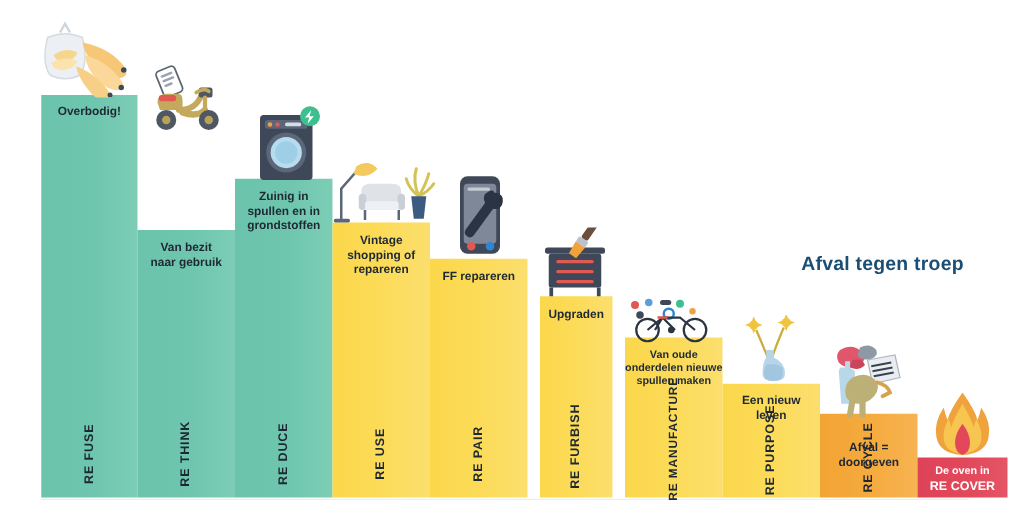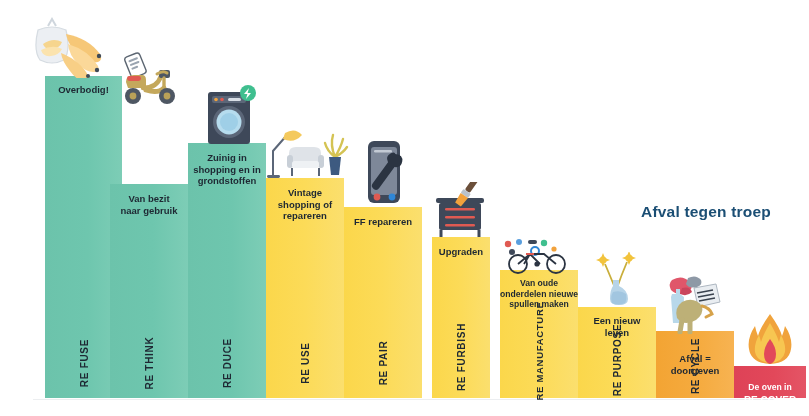--- a/index.html
+++ b/index.html
@@ -73,21 +73,21 @@
     background:#eceef0;
   }
 </style>
 </head>
 <body>
 
 <div id="stage">
 
   <div id="baseline"></div>
 
-  <div class="bar" style="left:45px;width:77px;height:322px;">
+  <div class="bar" style="left:33px;width:77px;height:322px;">
     <div class="barbody" style="background:linear-gradient(90deg,#6cc3ab 0%,#6ec6ae 55%,#7dcdb6 100%);"></div>
     <div class="caption" style="top:8px;">
       <div>Overbodig!</div>
     </div>
     <div class="vwrap" style="height:62px;">
       <div class="vtext">RE FUSE</div>
     </div>
   </div>
 
   <div class="iconbox" style="left:71px;top:12px;width:86px;height:66px;">
@@ -139,21 +139,21 @@
       <circle cx="23" cy="44" r="3.4" fill="#b9a158"></circle>
       <circle cx="57" cy="44" r="8" fill="#4e5763"></circle>
       <circle cx="57" cy="44" r="3.4" fill="#b9a158"></circle>
     </svg>
   </div>
 
   <div class="bar" style="left:188px;width:78px;height:255px;">
     <div class="barbody" style="background:linear-gradient(90deg,#6cc3ab 0%,#6ec6ae 55%,#7dcdb6 100%);"></div>
     <div class="caption" style="top:9px;text-align:center;">
       <div>Zuinig in</div>
-      <div>shopping en in</div>
+      <div>spullen en in</div>
       <div>grondstoffen</div>
     </div>
     <div class="vwrap" style="height:62px;">
       <div class="vtext">RE DUCE</div>
     </div>
   </div>
 
   <div class="iconbox" style="left:228px;top:84px;width:62px;height:62px;">
     <svg width="62" height="62" viewBox="0 0 62 62">
       <rect x="11" y="8" width="42" height="52" rx="3" fill="#3e4859"></rect>
@@ -333,21 +333,21 @@
       <path d="M12 22 l4 0 l0 -5 l4 0 l0 5 l4 3 l-1 26 l-10 0 l-2 -26z" fill="#b8d8ea"></path>
 
       <path d="M22 30 q12 -6 20 4 q2 8 -6 14 q-12 7 -19 -2 q-3 -10 5 -16z" fill="#bdb077"></path>
       <path d="M42 34 q8 2 10 8 l-6 3" stroke="#d6a24a" stroke-width="3" fill="none" stroke-linecap="round"></path>
       <path d="M30 48 l0 12 M22 48 l-2 12" stroke="#bdb077" stroke-width="5" stroke-linecap="round"></path>
     </svg>
   </div>
 
   <div class="bar" style="left:734px;width:72px;height:32px;">
     <div class="barbody" style="background:linear-gradient(90deg,#de4257 0%,#e2485a 55%,#e45566 100%);"></div>
-    <div class="caption white" style="top:16px;font-size:8.6px;line-height:11px;">
+    <div class="caption white" style="top:5px;font-size:8.6px;line-height:11px;">
       <div>De oven in</div>
       <div style="font-size:10px;margin-top:2px;">RE COVER</div>
     </div>
   </div>
 
   <div class="iconbox" style="left:770px;top:313px;width:54px;height:56px;">
     <svg width="54" height="56" viewBox="0 0 54 56">
       <path d="M27 1 q10 14 12 22 q2 -5 3 -10 q8 12 6 23 q-2 14 -21 15 q-19 -1 -21 -15 q-2 -11 6 -23 q1 5 3 10 q2 -8 12 -22z" fill="#f0a33c"></path>
       <path d="M27 10 q7 12 9 19 q1 -4 2 -7 q5 9 4 17 q-2 10 -15 11 q-13 -1 -15 -11 q-1 -8 4 -17 q1 3 2 7 q2 -7 9 -19z" fill="#f7c651"></path>
       <path d="M27 26 q6 8 6 15 q0 8 -6 10 q-6 -2 -6 -10 q0 -7 6 -15z" fill="#e2485a"></path>

